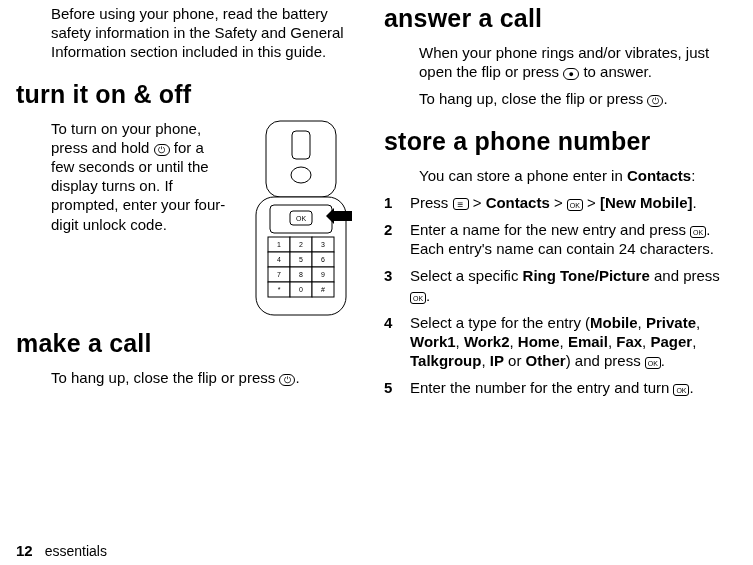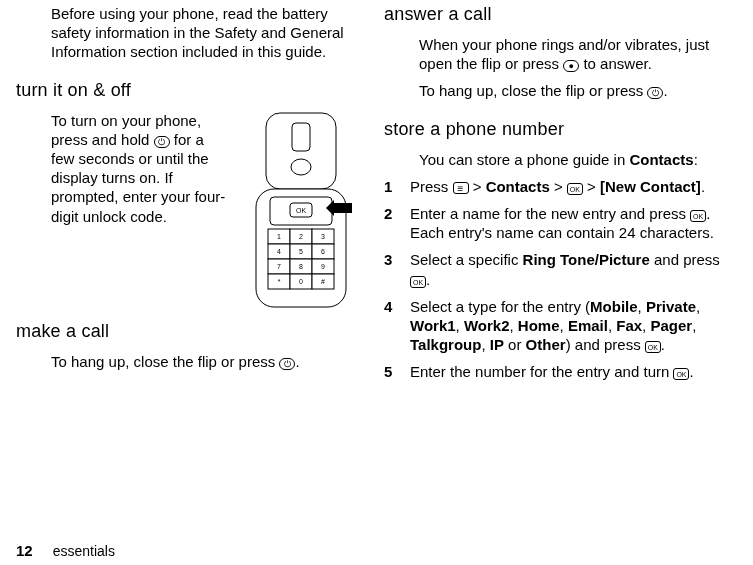--- a/index.html
+++ b/index.html
@@ -14,22 +14,22 @@
     display: flex;
     gap: 28px;
   }
   .col {
     width: 340px;
     display: flex;
     flex-direction: column;
   }
   .col p { font-size: 15px; line-height: 1.28; margin-bottom: 8px; font-weight: 300; margin-left: 35px; }
   .col h2 {
-    font-size: 18px;
-    font-weight: 400;
+    font-size: 25px;
+    font-weight: 700;
     margin-top: 10px;
     margin-bottom: 10px;
     letter-spacing: 0.2px;
   }
   .intro-block { display: flex; gap: 16px; }
   .intro-text { flex: 1; }
   .phone-svg { flex: 0 0 110px; }
   .ol-item { display: flex; gap: 14px; font-size: 15px; line-height: 1.28; margin-bottom: 8px; font-weight: 300; }
   .ol-item b.num { font-weight: 700; width: 12px; flex: 0 0 12px; }
   .bold { font-weight: 700; font-family: Arial, Helvetica, sans-serif; }
@@ -52,21 +52,21 @@
     content: "≡";
     font-size: 10px;
   }
   .footer {
     position: absolute;
     left: 16px;
     bottom: 6px;
     font-size: 14px;
     display: flex;
     align-items: center;
-    gap: 20px;
+    gap: 12px;
   }
   .footer .pnum { font-weight: 700; font-size: 15px; }
   .footer .sect { font-weight: 400; }
   svg { display: block; }
 </style>
 </head>
 <body>
 
 <div class="columns">
 
@@ -137,27 +137,27 @@
     <h2 style="margin-top:0">answer a call</h2>
     <p>
       <span>When your phone rings and/or vibrates, just open the flip or press </span><span class="key circle">●</span><span> to answer.</span>
     </p>
     <p>
       <span>To hang up, close the flip or press </span><span class="key circle">⏻</span><span>.</span>
     </p>
 
     <h2>store a phone number</h2>
     <p>
-      <span>You can store a phone guide in </span><span class="bold">Contacts</span><span>:</span>
+      <span>You can store a phone enter in </span><span class="bold">Contacts</span><span>:</span>
     </p>
 
     <div class="ol-item">
       <b class="num">1</b>
       <div>
-        <span>Press </span><span class="key menu"></span><span> &gt; </span><span class="bold">Contacts</span><span> &gt; </span><span class="key ok">OK</span><span> &gt; </span><span class="bold">[New Contact]</span><span>.</span>
+        <span>Press </span><span class="key menu"></span><span> &gt; </span><span class="bold">Contacts</span><span> &gt; </span><span class="key ok">OK</span><span> &gt; </span><span class="bold">[New Mobile]</span><span>.</span>
       </div>
     </div>
 
     <div class="ol-item">
       <b class="num">2</b>
       <div>
         <span>Enter a name for the new entry and press </span><span class="key ok">OK</span><span>. Each entry's name can contain 24 characters.</span>
       </div>
     </div>
 

